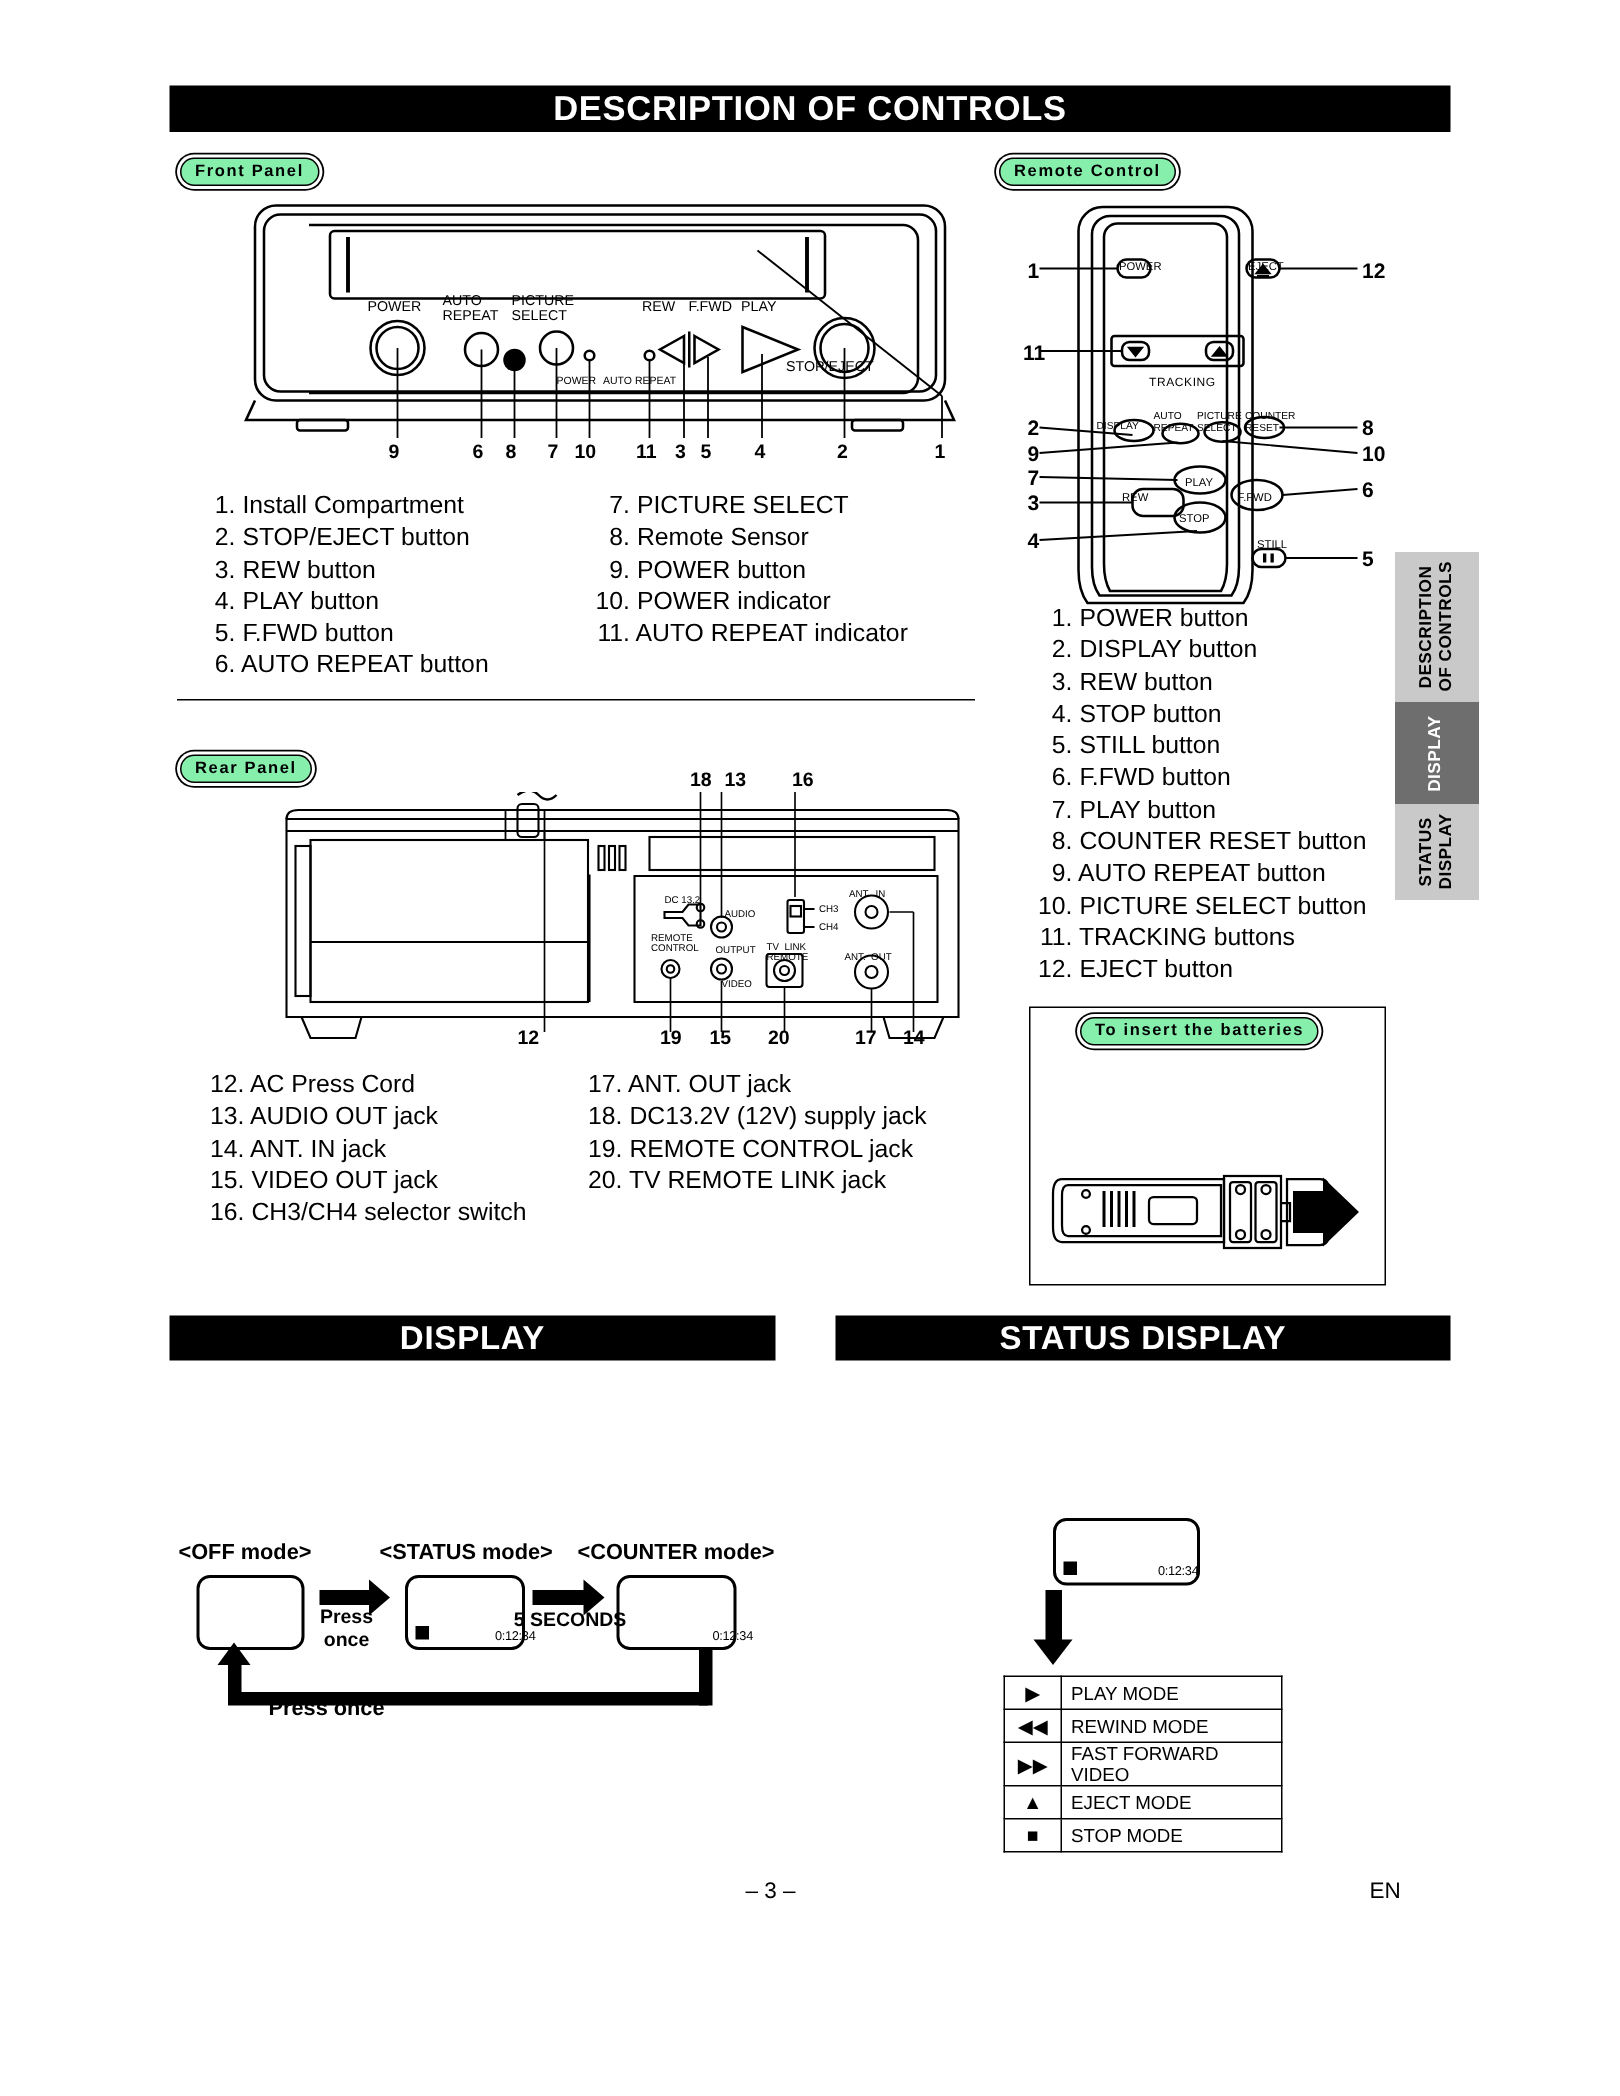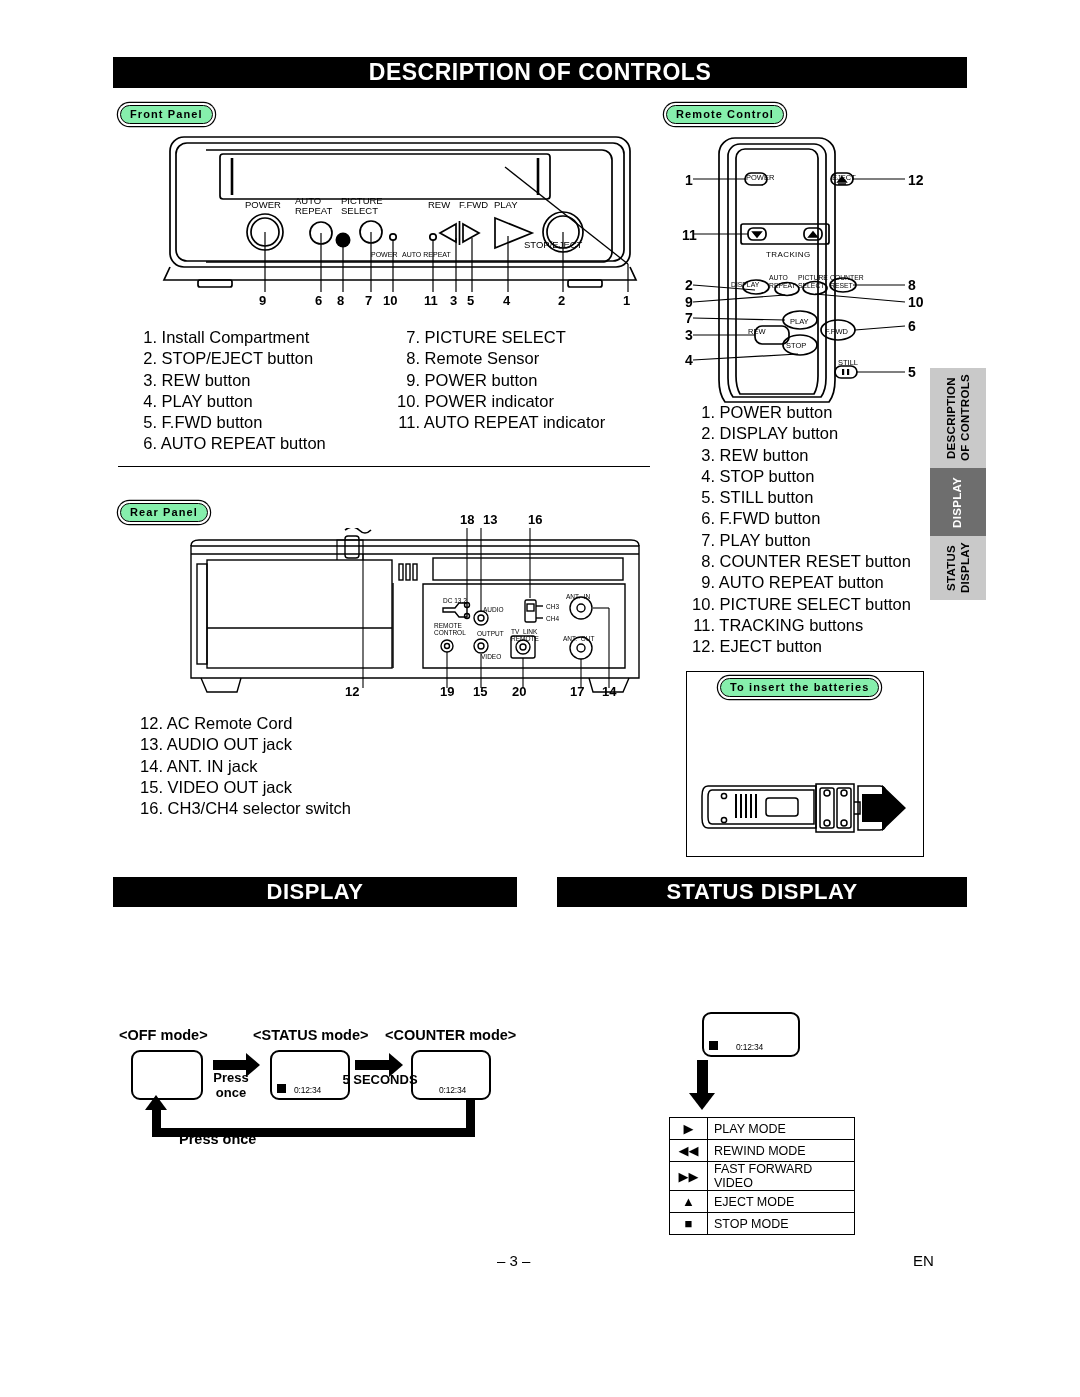--- a/index.html
+++ b/index.html
@@ -79,21 +79,21 @@
 
   .tvbox {
     position:absolute; border:2px solid #000; border-radius:9px;
     background:#fff;
   }
   #tv-off     { left:131px; top:1050px; width:72px; height:50px; }
   #tv-status  { left:270px; top:1050px; width:80px; height:50px; }
   #tv-counter { left:411px; top:1050px; width:80px; height:50px; }
 
   .tv-stop-sq { position:absolute; left:5px; bottom:5px; width:9px; height:9px; background:#000; }
-  .tv-time { position:absolute; bottom:3px; font-size:8.5px; letter-spacing:-0.2px; }
+  .tv-time { position:absolute; bottom:3px; font-size:8.5px; letter-spacing:-0.2px;margin-left:36px; }
   #tv-status .tv-time { left:22px; }
   #tv-counter .tv-time { left:26px; }
 
   
   .arrow-r { position:absolute; height:10px; background:#000; }
   .arrow-r::after {
     content:""; position:absolute; right:-13px; top:-7px;
     border-top:12px solid transparent; border-bottom:12px solid transparent;
     border-left:14px solid #000;
   }
@@ -423,27 +423,33 @@
   <div class="callout" style="left:483px; top:512px;">13</div>
   <div class="callout" style="left:528px; top:512px;">16</div>
   <div class="callout" style="left:345px; top:684px;">12</div>
   <div class="callout" style="left:440px; top:684px;">19</div>
   <div class="callout" style="left:473px; top:684px;">15</div>
   <div class="callout" style="left:512px; top:684px;">20</div>
   <div class="callout" style="left:570px; top:684px;">17</div>
   <div class="callout" style="left:602px; top:684px;">14</div>
 
   <div class="list" id="list-rear-a">
-    <div><span class="num" style="width:25px">12.</span> <span>AC Remote Cord</span></div>
+    <div><span class="num" style="width:25px">12.</span> <span>AC Press Cord</span></div>
     <div><span class="num" style="width:25px">13.</span> <span>AUDIO OUT jack</span></div>
     <div><span class="num" style="width:25px">14.</span> <span>ANT. IN jack</span></div>
     <div><span class="num" style="width:25px">15.</span> <span>VIDEO OUT jack</span></div>
     <div><span class="num" style="width:25px">16.</span> <span>CH3/CH4 selector switch</span></div>
   </div>
 
+  <div class="list" id="list-rear-b">
+    <div><span class="num">17.</span> <span>ANT. OUT jack</span></div>
+    <div><span class="num">18.</span> <span>DC13.2V (12V) supply jack</span></div>
+    <div><span class="num">19.</span> <span>REMOTE CONTROL jack</span></div>
+    <div><span class="num">20.</span> <span>TV REMOTE LINK jack</span></div>
+  </div>
 
   <div id="batt-box"></div>
   <div class="pill" id="pill-batt">To insert the batteries</div>
 
   <svg id="batt-figure" style="position:absolute; left:700px; top:772px;" width="214" height="70" viewBox="0 0 214 70">
     <g fill="none" stroke="#000" stroke-width="1.5">
       <path d="M8 14 q-6 0 -6 10 v22 q0 10 6 10 h108 v-42 z"></path>
       <path d="M12 18 q-4 0 -4 7 v20 q0 7 4 7 h102 v-34 z"></path>
       <circle cx="24" cy="24" r="2.6"></circle>
       <circle cx="24" cy="48" r="2.6"></circle>

